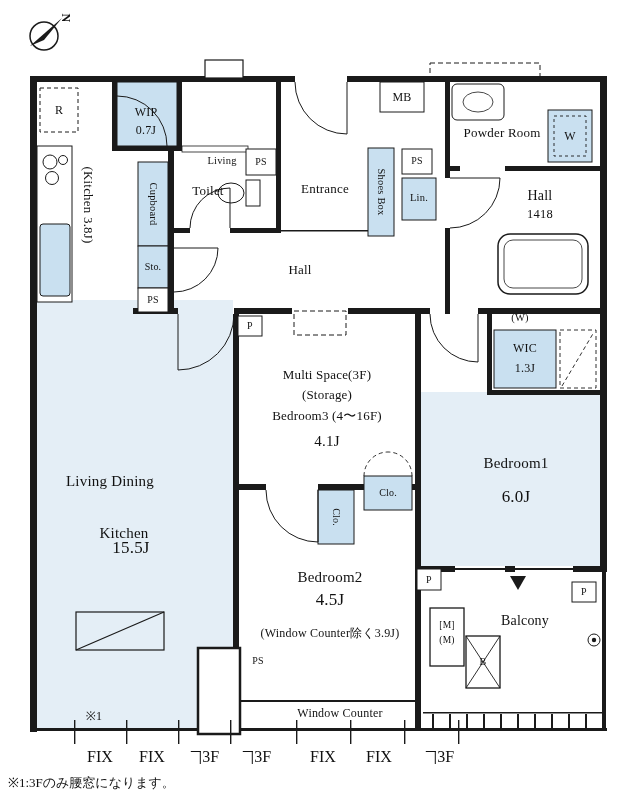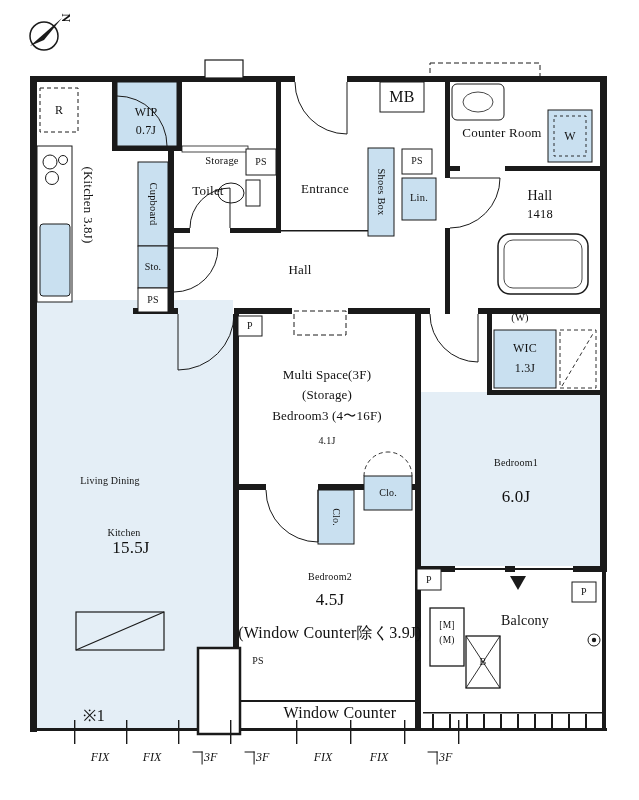--- a/index.html
+++ b/index.html
@@ -8,25 +8,25 @@
     font-family:"Liberation Serif","DejaVu Serif",serif;color:#111;
     overflow:hidden;
   }
   svg.gfx{position:absolute;left:0;top:0;}
   .lbl{
     position:absolute;transform:translate(-50%,-50%);
     white-space:nowrap;line-height:1;letter-spacing:.2px;text-align:center;
   }
   .v{transform:translate(-50%,-50%) rotate(90deg);}
   .s95{font-size:9.5px}.s10{font-size:10px}.s105{font-size:10.5px}
-  .s11{font-size:16px}.s12{font-size:12px}.s125{font-size:12.5px}
-  .s13{font-size:13px}.s14{font-size:14px}.s15{font-size:10px}.s17{font-size:17px}
+  .s11{font-size:12px}.s12{font-size:12px}.s125{font-size:12.5px}
+  .s13{font-size:13px}.s14{font-size:14px}.s15{font-size:15px}.s17{font-size:17px}
   .marker{
     position:absolute;transform:translate(-50%,-50%);
-    font-size:12px;white-space:nowrap;display:flex;align-items:flex-end;font-style:italic;
+    font-size:16px;white-space:nowrap;display:flex;align-items:center;
   }
   .tick{display:inline-block;width:9px;height:12px;
     border-right:1.3px solid #111;border-top:1.3px solid #111;margin-right:1.5px;}
   .footnote{position:absolute;left:8px;top:773px;font-size:13px;white-space:nowrap;}
 </style>
 </head>
 <body>
 
 <div class="plan">
 
@@ -210,29 +210,29 @@
       <polygon points="30,46 62,18 44,40" fill="#1a1a1a" stroke="none"></polygon>
     </g>
   </svg>
 
   <div class="lbl s12" style="left:66px;top:18px;font-weight:bold;transform:translate(-50%,-50%) rotate(90deg)">N</div>
 
   <div class="lbl v s13" style="left:88px;top:205px">(Kitchen 3.8J)</div>
   <div class="lbl s12" style="left:59px;top:110px">R</div>
   <div class="lbl s12" style="left:146px;top:112px">WIP</div>
   <div class="lbl s12" style="left:146px;top:130px">0.7J</div>
-  <div class="lbl s105" style="left:222px;top:161px">Storage</div>
+  <div class="lbl s105" style="left:222px;top:161px">Living</div>
   <div class="lbl s10" style="left:261px;top:162px">PS</div>
   <div class="lbl s13" style="left:208px;top:190px">Toilet</div>
   <div class="lbl s13" style="left:325px;top:188px">Entrance</div>
   <div class="lbl v s105" style="left:381px;top:192px">Shoes Box</div>
   <div class="lbl s10" style="left:417px;top:161px">PS</div>
   <div class="lbl s105" style="left:419px;top:198px">Lin.</div>
   <div class="lbl s11" style="left:402px;top:97px">MB</div>
-  <div class="lbl s13" style="left:502px;top:132px">Counter Room</div>
+  <div class="lbl s13" style="left:502px;top:132px">Powder Room</div>
   <div class="lbl s12" style="left:570px;top:136px">W</div>
   <div class="lbl s14" style="left:540px;top:196px">Hall</div>
   <div class="lbl s125" style="left:540px;top:214px">1418</div>
   <div class="lbl v s105" style="left:153px;top:204px">Cupboard</div>
   <div class="lbl s10" style="left:153px;top:267px">Sto.</div>
   <div class="lbl s10" style="left:153px;top:300px">PS</div>
   <div class="lbl s13" style="left:300px;top:269px">Hall</div>
   <div class="lbl s10" style="left:250px;top:326px">P</div>
 
   <div class="lbl s13" style="left:327px;top:374px">Multi Space(3F)</div>
@@ -288,13 +288,14 @@
     <span>FIX</span>
     </div>
   <div class="marker" style="left:379px;top:757px">
     <span>FIX</span>
     </div>
   <div class="marker" style="left:440px;top:757px">
     <span class="tick"></span>
     <span>3F</span>
     </div>
 
+  <div class="footnote">※1:3Fのみ腰窓になります。</div>
 </div>
 
 </body></html>

